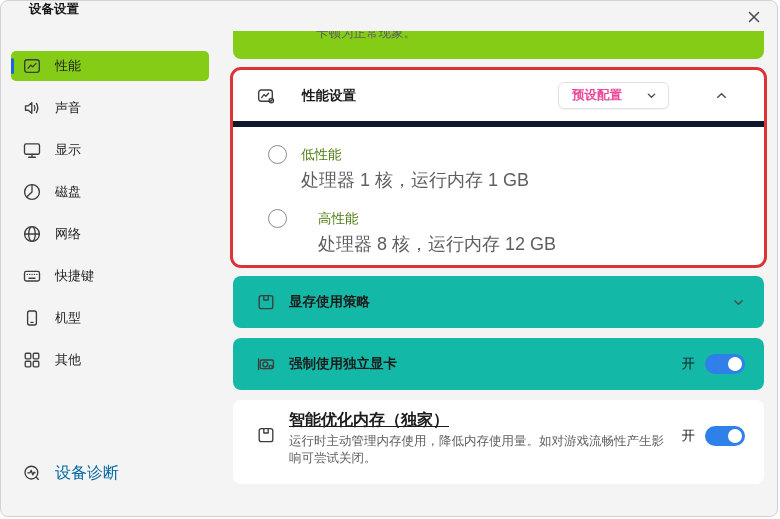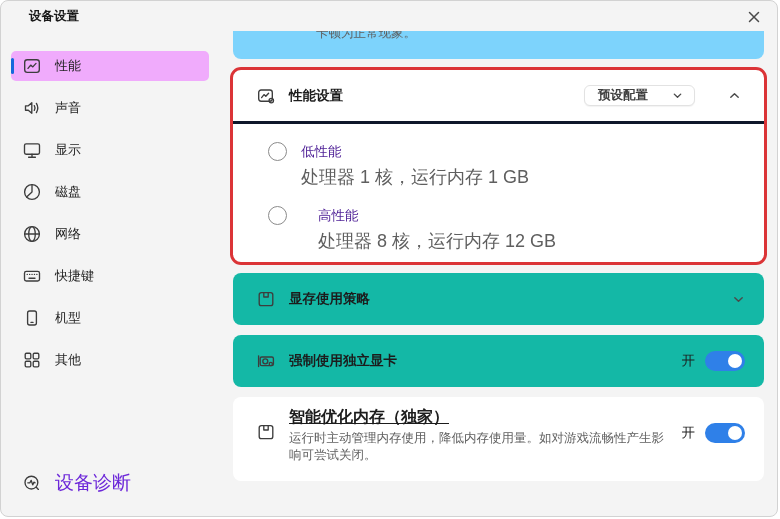--- a/index.html
+++ b/index.html
@@ -7,63 +7,63 @@
     width:780px;height:519px;
     font-family:"Liberation Sans","DejaVu Sans",sans-serif;
     background:#ffffff;overflow:hidden;
     -webkit-font-smoothing:antialiased;
   }
   .window{
     position:relative;width:778px;height:517px;box-sizing:border-box;
     border:1px solid #d2d2d2;border-radius:8px;background:#f4f4f4;overflow:hidden;
   }
   
-  .titlebar{position:absolute;top:0;left:0;right:0;height:30px;display:flex;align-items:center;}
+  .titlebar{position:absolute;top:0;left:0;right:0;height:30px;display:flex;align-items:flex-start;}
   .win-title{margin-left:28px;font-size:12.5px;font-weight:600;color:#1a1a1a;}
   .close-btn{position:absolute;top:5px;right:12px;width:22px;height:22px;display:flex;align-items:center;justify-content:center;border-radius:4px;cursor:pointer;}
   
   .sidebar{position:absolute;top:30px;left:0;bottom:0;width:222px;padding-top:20px;box-sizing:border-box;}
   .side-item{
     height:30px;margin:0 14px 12px 10px;border-radius:5px;
     display:flex;align-items:center;gap:13px;padding-left:11px;
     font-size:13px;color:#1f1f1f;position:relative;
   }
-  .side-item.selected{background:#f0abfc;}
+  .side-item.selected{background:#84cc16;}
   .side-item.selected::before{
     content:"";position:absolute;left:0;top:7px;width:3px;height:16px;
     border-radius:2px;background:#1668dc;
   }
-  .diagnose{position:absolute;left:10px;bottom:18px;right:14px;height:30px;display:flex;align-items:center;gap:13px;padding-left:11px;font-size:19px;color:#6d28d9;}
+  .diagnose{position:absolute;left:10px;bottom:28px;right:14px;height:30px;display:flex;align-items:center;gap:13px;padding-left:11px;font-size:16px;color:#0369a1;}
   .icn{flex:none;display:block;}
   .icn *{stroke:#3d3d3d;stroke-width:1.35;fill:none;stroke-linecap:round;stroke-linejoin:round;}
   
   .content{position:absolute;left:229px;top:30px;width:537px;bottom:0;overflow:hidden;}
-  .partial-card{position:relative;height:28px;margin:0 3px 8px;background:#7dd3fc;border-radius:0 0 8px 8px;}
+  .partial-card{position:relative;height:28px;margin:0 3px 8px;background:#84cc16;border-radius:0 0 8px 8px;}
   .partial-note{position:absolute;top:-7px;left:83px;font-size:12.5px;line-height:18px;color:#5f5f5f;white-space:nowrap;}
   
   .annotation{border:3px solid #db3437;border-radius:11px;background:#fff;overflow:hidden;margin:0 0 8px;}
-  .perf-header{height:51px;display:flex;align-items:center;padding:0 19px 0 23px;gap:13px;border-bottom:3px solid #0f172a;}
+  .perf-header{height:51px;display:flex;align-items:center;padding:0 32px 0 23px;gap:26px;border-bottom:6px solid #0f172a;}
   .row-title{font-size:13.5px;font-weight:600;color:#1c1c1c;}
   .preset-btn{
-    margin-left:auto;height:21px;box-sizing:border-box;
+    margin-left:auto;height:27px;box-sizing:border-box;
     border:1px solid #e2e2e2;border-radius:6px;background:#fff;
     display:flex;align-items:center;padding:0 11px 0 13px;gap:24px;
-    font-size:12.5px;font-weight:600;color:#404040;
+    font-size:12.5px;font-weight:600;color:#ec4899;
     box-shadow:0 1px 1px rgba(0,0,0,.05);cursor:pointer;
   }
   .collapse-btn{margin-left:15px;width:22px;height:22px;display:flex;align-items:center;justify-content:center;cursor:pointer;}
   .chev *{stroke:#4a4a4a;stroke-width:1.5;fill:none;stroke-linecap:round;stroke-linejoin:round;}
   .options{padding:18px 20px 12px 35px;}
   .option{display:flex;align-items:flex-start;gap:14px;margin-bottom:20px;}
   .option:last-child{margin-bottom:0;gap:31px;}
   .radio{flex:none;width:19px;height:19px;box-sizing:border-box;border-radius:50%;border:1.5px solid #8b8b8b;background:#fff;position:relative;margin-top:0;cursor:pointer;}
   .radio.sel{border-color:#2269dd;background:#2269dd;}
   .radio.sel::before{content:"";position:absolute;inset:4px;background:#fff;border-radius:50%;}
   .radio.sel::after{content:"";position:absolute;inset:6.5px;background:#2269dd;border-radius:50%;}
-  .opt-label{font-size:13.5px;line-height:19px;color:#4c1d95;}
+  .opt-label{font-size:13.5px;line-height:19px;color:#4d7c0f;}
   .opt-desc{font-size:18px;color:#5f5f5f;margin-top:8px;line-height:17px;}
   
   .row-card{
     height:52px;box-sizing:border-box;background:#14b8a6;border-radius:8px;
     margin:0 3px 10px;display:flex;align-items:center;padding:0 19px 0 23px;gap:13px;
   }
   .row-right{margin-left:auto;display:flex;align-items:center;gap:10px;}
   .toggle-label{font-size:13.5px;color:#1c1c1c;}
   .toggle{position:relative;width:40px;height:20px;border-radius:10px;background:#2f80e8;cursor:pointer;flex:none;}
   .toggle .knob{position:absolute;top:3px;right:3px;width:14px;height:14px;border-radius:50%;background:#fff;}

